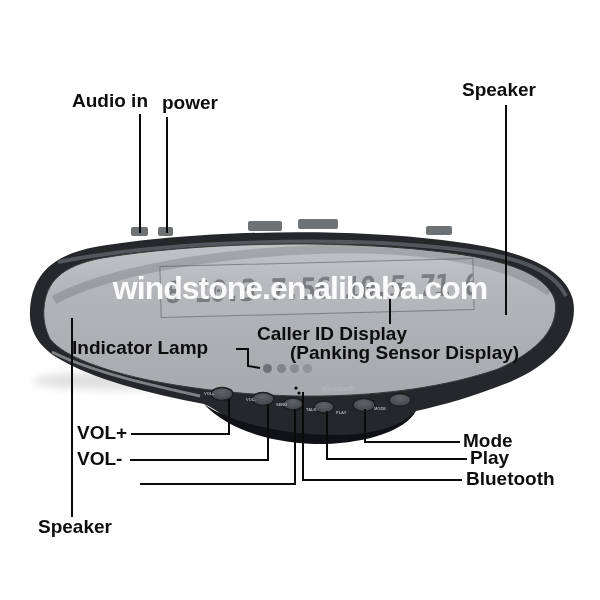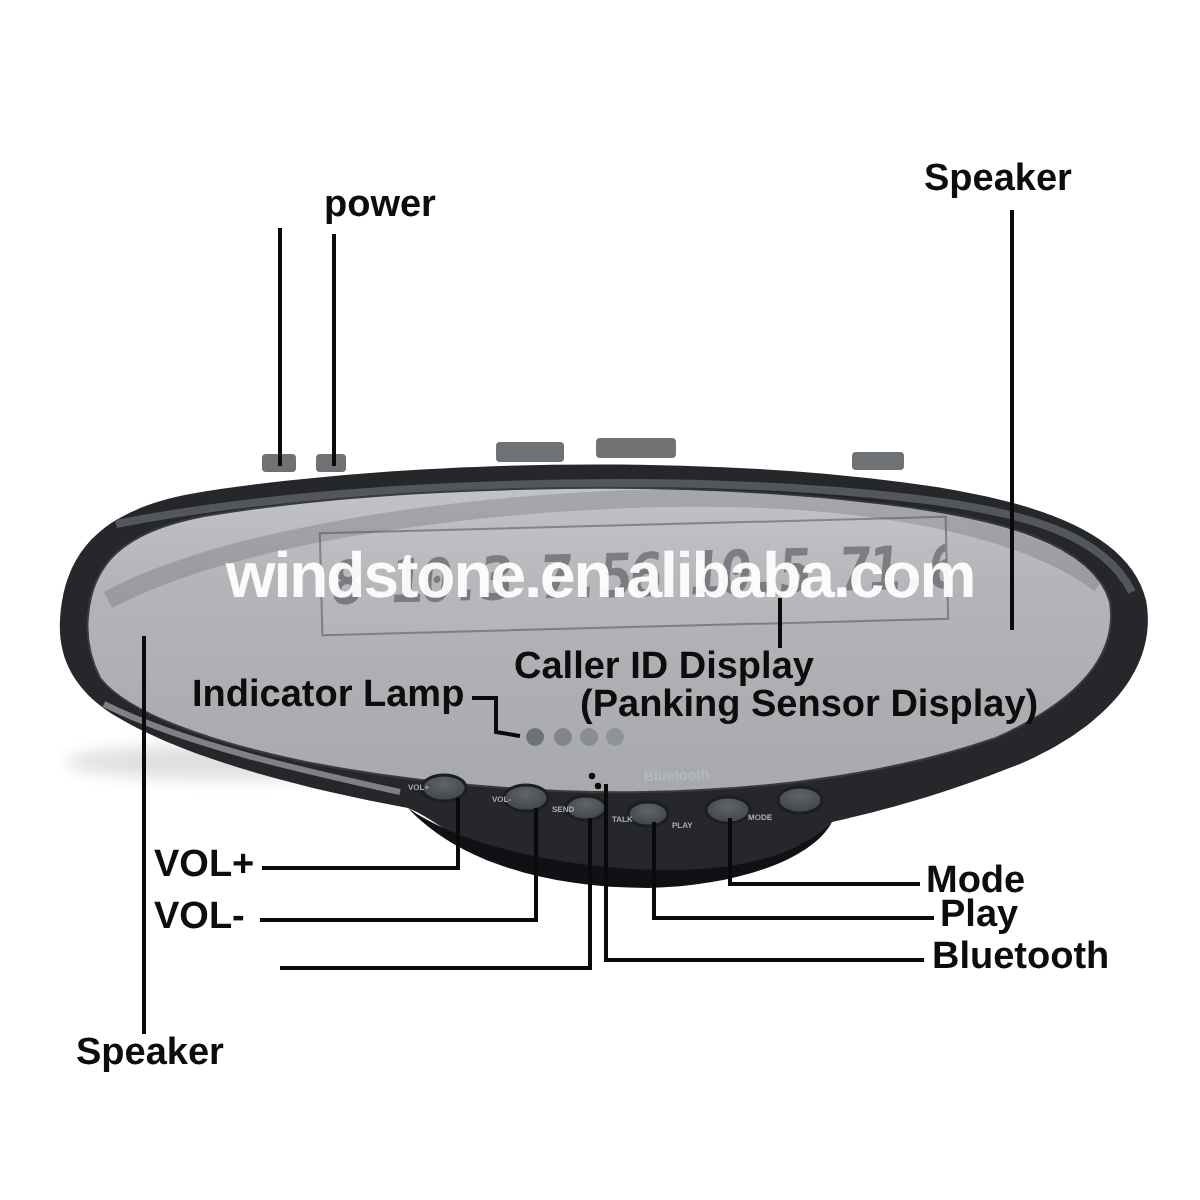--- a/index.html
+++ b/index.html
@@ -119,25 +119,26 @@
     <polyline points="236,349 248,349 248,366 260,368"></polyline>
     <polyline points="131,434 229,434 229,399"></polyline>
     <polyline points="130,460 268,460 268,404"></polyline>
     <polyline points="140,484 295,484 295,409"></polyline>
     <polyline points="462,480 303,480 303,392"></polyline>
     <polyline points="467,459 327,459 327,411"></polyline>
     <polyline points="460,442 365,442 365,409"></polyline>
     <polyline points="72,318 72,517"></polyline>
   </svg>
 
+  <div class="label" style="left:72px;top:91px">Audio in</div>
   <div class="label" style="left:162px;top:93px">power</div>
   <div class="label" style="left:462px;top:80px">Speaker</div>
   <div class="label" style="left:290px;top:343px">(Panking Sensor Display)</div>
   <div class="label" style="left:257px;top:324px">Caller ID Display</div>
-  <div class="label" style="left:96px;top:338px">Indicator Lamp</div>
+  <div class="label" style="left:72px;top:338px">Indicator Lamp</div>
   <div class="label" style="left:77px;top:423px">VOL+</div>
   <div class="label" style="left:77px;top:449px">VOL-</div>
   <div class="label" style="left:38px;top:517px">Speaker</div>
   <div class="label" style="left:463px;top:431px">Mode</div>
   <div class="label" style="left:470px;top:448px">Play</div>
   <div class="label" style="left:466px;top:469px">Bluetooth</div>
 
 </div>
 
 </body></html>

